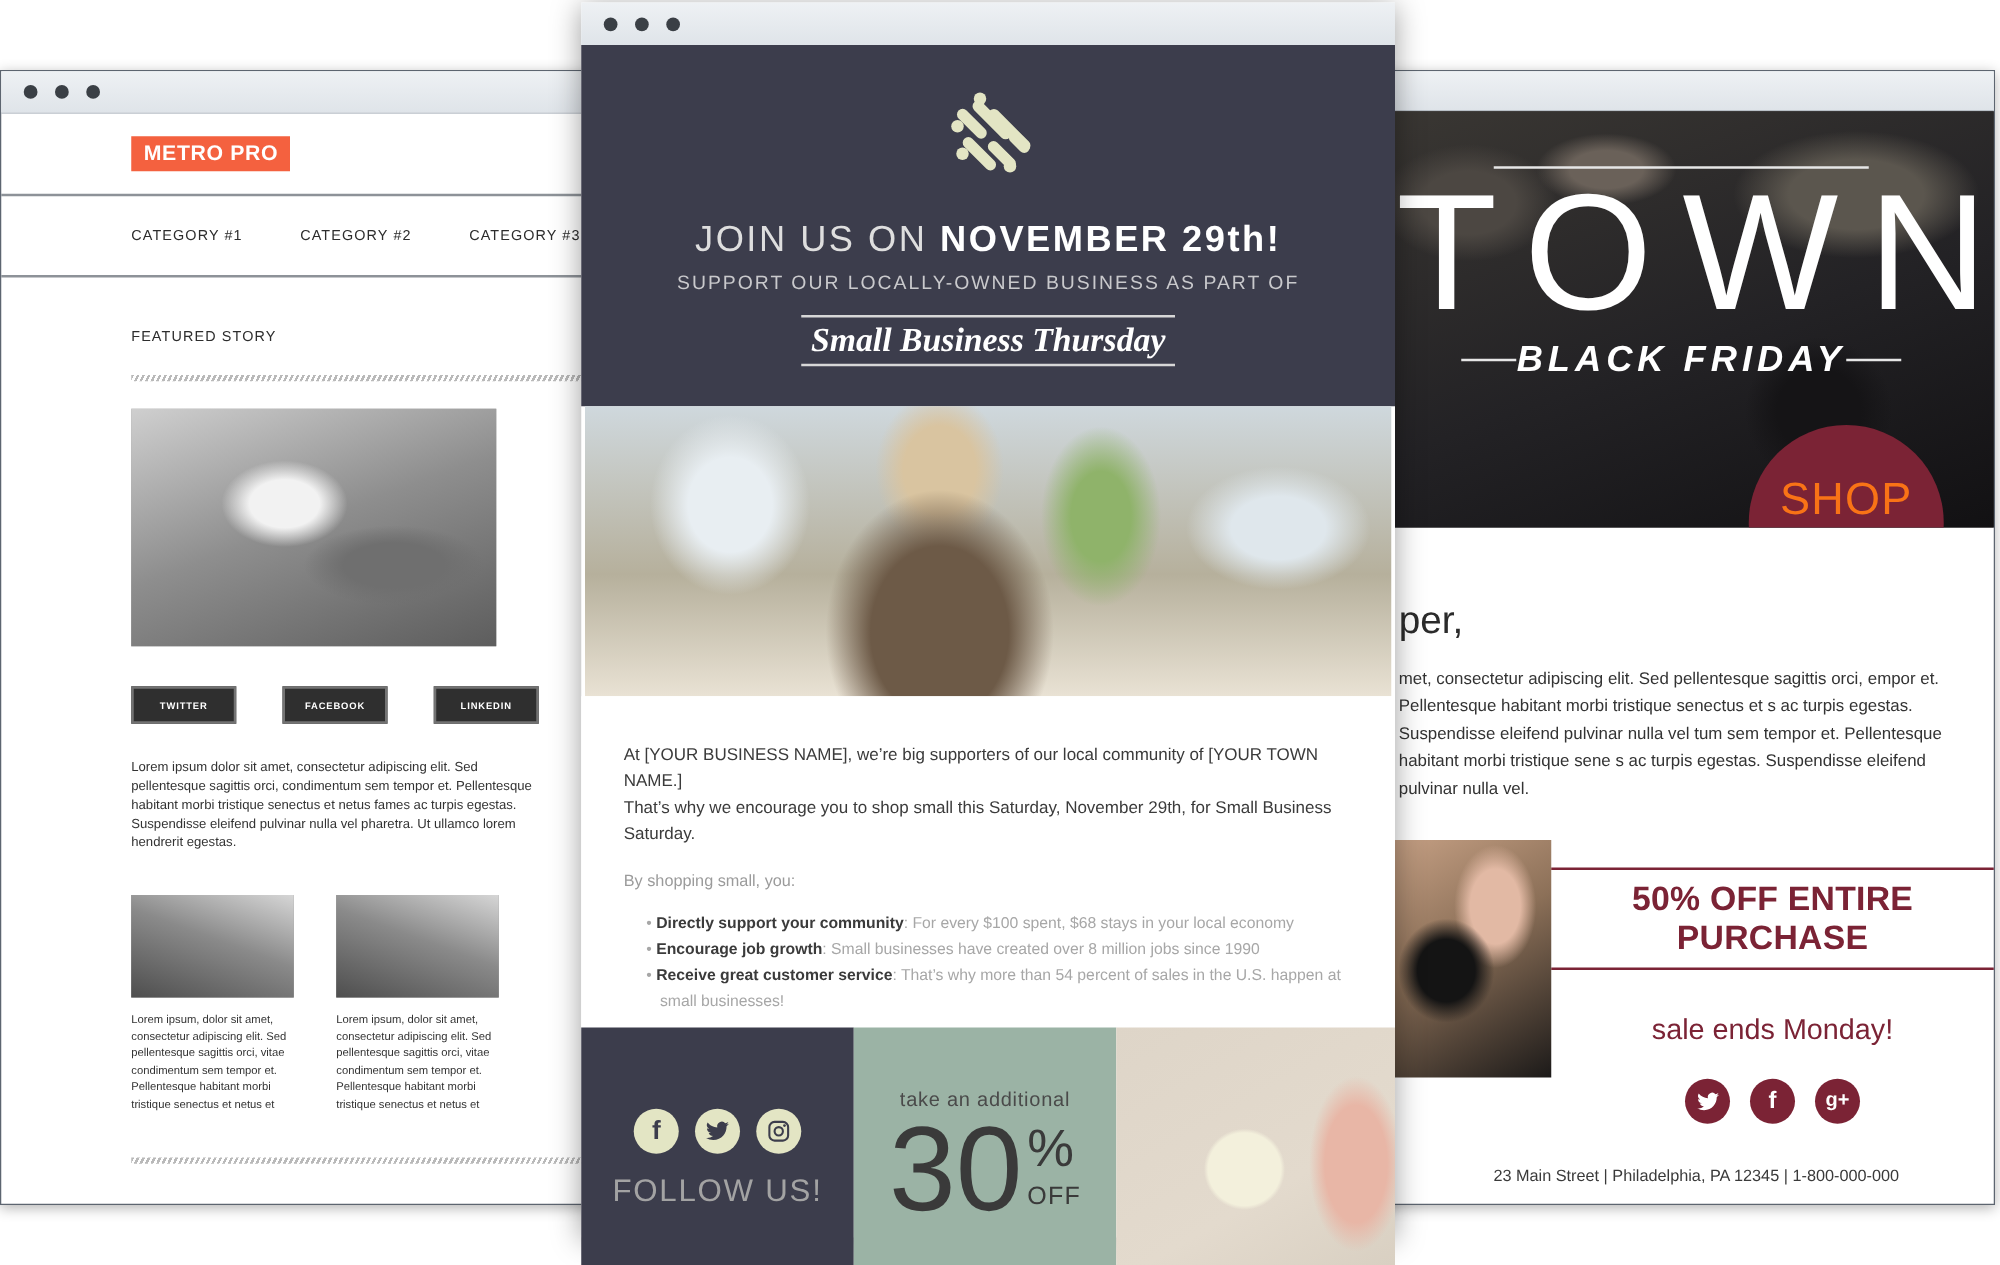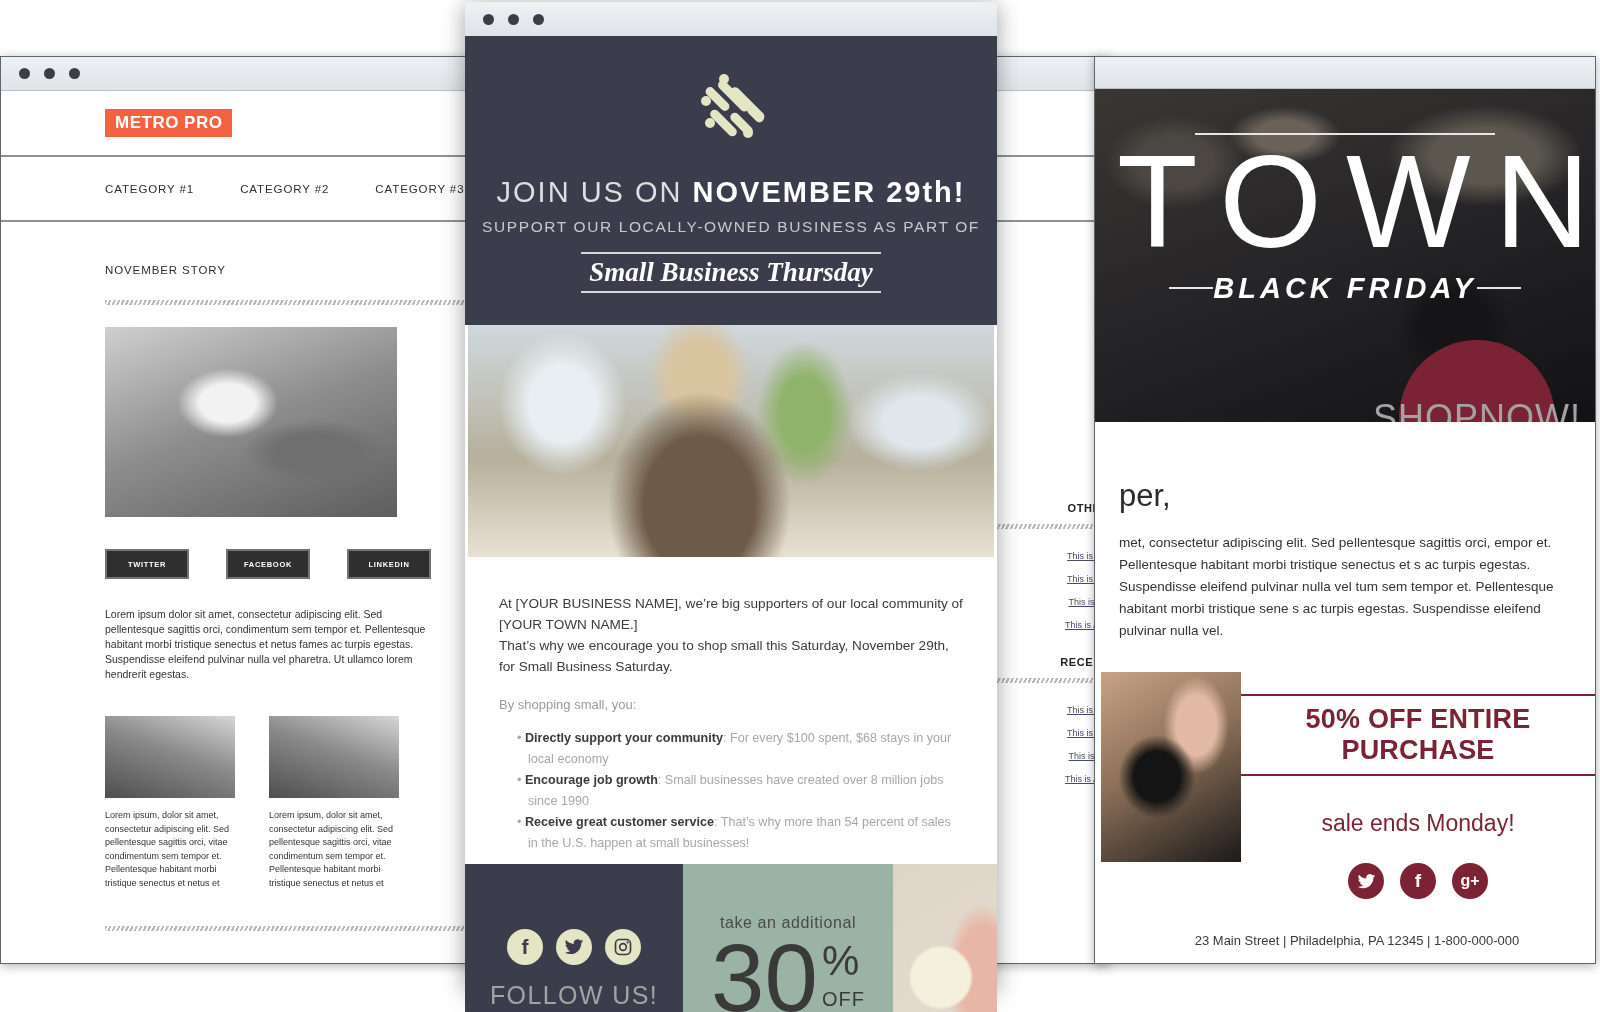--- a/index.html
+++ b/index.html
@@ -67,22 +67,22 @@
         radial-gradient(ellipse 70px 70px at 72% 72%,#151416 0 48%,rgba(0,0,0,0) 84%),
         linear-gradient(160deg,#3a3733 0%,#232225 55%,#121113 100%);}
   .br-sale-wrap{position:absolute;left:0;right:0;top:44px;text-align:center;}
   .br-line{height:2px;background:#e6e6e6;width:300px;margin:0 auto;}
   .br-sale{color:#fff;font-size:132px;letter-spacing:24px;line-height:1.02;
            font-weight:300;margin-left:22px;font-family:"Liberation Sans",sans-serif;}
   .br-bf-row{display:flex;align-items:center;justify-content:center;gap:0;margin-top:2px;}
   .br-bf-row .ln{height:2px;background:#e6e6e6;width:44px;}
   .br-bf{color:#fff;font-size:29px;font-style:italic;letter-spacing:4px;font-weight:bold;}
   .br-badge{position:absolute;right:40px;bottom:-74px;width:156px;height:156px;
-            border-radius:50%;background:#7b2335;color:#a3a3a3;display:flex;
-            align-items:center;justify-content:center;
+            border-radius:50%;background:#7b2335;color:#f97316;display:flex;
+            flex-direction:column;align-items:center;justify-content:center;
             line-height:1.02;z-index:6;}
   .br-badge span{font-size:36px;letter-spacing:1px;}
   .br-greet{font-size:31px;color:#2b2b2b;margin:56px 0 0 24px;}
   .br-para{font-size:13.5px;line-height:22px;color:#333;margin:18px 24px 0;}
   .br-offer-wrap{display:flex;margin-top:30px;padding-left:6px;}
   .br-photo{width:140px;height:190px;flex:none;
       background-image:
         radial-gradient(ellipse 48px 52px at 40% 55%,#141414 0 48%,rgba(0,0,0,0) 80%),
         radial-gradient(ellipse 40px 60px at 68% 28%,#e2b9a4 0 50%,rgba(0,0,0,0) 82%),
         linear-gradient(150deg,#c8a286 0%,#8c7058 45%,#1c1a19 100%);}
@@ -91,21 +91,21 @@
       border-top:2px solid #7b2335;border-bottom:2px solid #7b2335;padding:8px 0;
       display:inline-block;}
   .br-ends{color:#7b2335;font-size:23px;margin-top:34px;}
   .br-social{display:flex;justify-content:center;gap:16px;margin-top:26px;}
   .br-soc{width:36px;height:36px;border-radius:50%;background:#7b2335;color:#fff;
           display:flex;align-items:center;justify-content:center;font-size:19px;
           font-weight:bold;}
   .br-footer{font-size:13px;color:#3a3a3a;margin:34px 0 0 24px;text-align:center;}
 
   
-  #win-center{left:465px;top:2px;width:532px;height:988px;
+  #win-center{left:465px;top:2px;width:651px;height:988px;
               box-shadow:0 3px 22px rgba(0,0,0,.38);}
   #win-center .titlebar{height:34px;border-bottom:none;}
   .sb-head{background:#3c3d4c;padding:30px 0 32px;text-align:center;}
   .sb-logo{width:80px;height:80px;margin:0 auto 30px;border-radius:50%;position:relative;
            overflow:hidden;}
   .sb-logo i{position:absolute;background:#e3e5c4;border-radius:6px;display:block;}
   .sb-join{color:#dedede;font-size:29px;letter-spacing:2px;font-weight:300;}
   .sb-join b{color:#ffffff;font-weight:bold;}
   .sb-sup{color:#c9c9cc;font-size:15.5px;letter-spacing:1.6px;margin-top:9px;}
   .sb-sbs{display:inline-block;margin-top:16px;color:#fff;font-size:27px;font-style:italic;
@@ -163,21 +163,21 @@
   </div>
 
   <div class="ml-nav">
     <span>CATEGORY #1</span>
     <span>CATEGORY #2</span>
     <span>CATEGORY #3</span>
   </div>
 
   <div class="ml-body">
     <div class="ml-main">
-      <div class="ml-sec-title">NOVEMBER STORY</div>
+      <div class="ml-sec-title">FEATURED STORY</div>
       <div class="ml-rule"></div>
       <div class="ml-hero"></div>
 
       <div class="ml-btns">
         <div class="ml-btn">TWITTER</div>
         <div class="ml-btn">FACEBOOK</div>
         <div class="ml-btn">LINKEDIN</div>
       </div>
 
       <div class="ml-para">Lorem ipsum dolor sit amet, consectetur adipiscing elit. Sed pellentesque sagittis orci, condimentum sem tempor et. Pellentesque habitant morbi tristique senectus et netus fames ac turpis egestas. Suspendisse eleifend pulvinar nulla vel pharetra. Ut ullamco lorem hendrerit egestas.</div>

